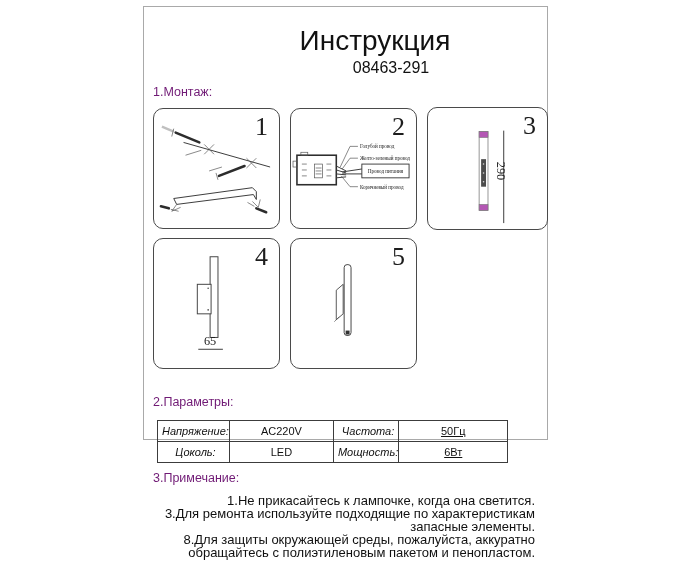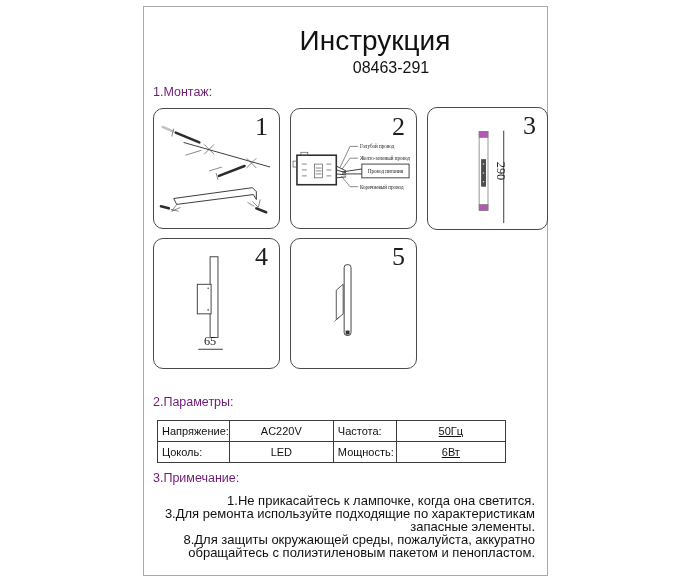--- a/index.html
+++ b/index.html
@@ -1,21 +1,21 @@
 <!DOCTYPE html>
 <html><head>
 <meta charset="utf-8">
 <style>
   html,body{margin:0;padding:0;}
   body{
     width:700px;height:583px;background:#ffffff;position:relative;
     font-family:"Liberation Sans",sans-serif;color:#1c1c1c;overflow:hidden;
   }
   .page{
-    position:absolute;left:143px;top:6px;width:405px;height:570px;
+    position:absolute;left:143px;top:6px;width:405px;height:434px;
     background:#fff;border:1px solid #a9a9a9;box-sizing:border-box;
   }
   .title{
     position:absolute;top:18px;left:231px;transform:translateX(-50%);
     font-size:28px;white-space:nowrap;color:#111;
   }
   .model{
     position:absolute;top:52px;left:247px;transform:translateX(-50%);
     font-size:16px;white-space:nowrap;color:#111;
   }
@@ -47,21 +47,21 @@
   }
   .dim-text{
     font-family:"Liberation Serif","DejaVu Serif",serif;
     font-size:12.5px;fill:#222;
   }
   .ptable{position:absolute;left:13px;top:413px;border-collapse:collapse;}
   .ptable td{
     border:1px solid #3c3c3c;height:21px;font-size:11px;padding:0;color:#111;
     box-sizing:border-box;
   }
-  td.kc{padding-left:4px;text-align:left;}
+  td.kc{padding-left:4px;text-align:center;font-style:italic;}
   td.vc{text-align:center;}
   td.w1{width:62px;} td.w2{width:104px;margin-top:20px;} td.w3{width:63px;} td.w4{width:109px;text-decoration:underline;}
   .notes{
     position:absolute;left:17px;top:487px;width:374px;
     font-size:13px;line-height:13px;color:#111;text-align:right;
   }
   .note{padding-left:10px;text-indent:-10px;}
 </style>
 </head>
 <body>

